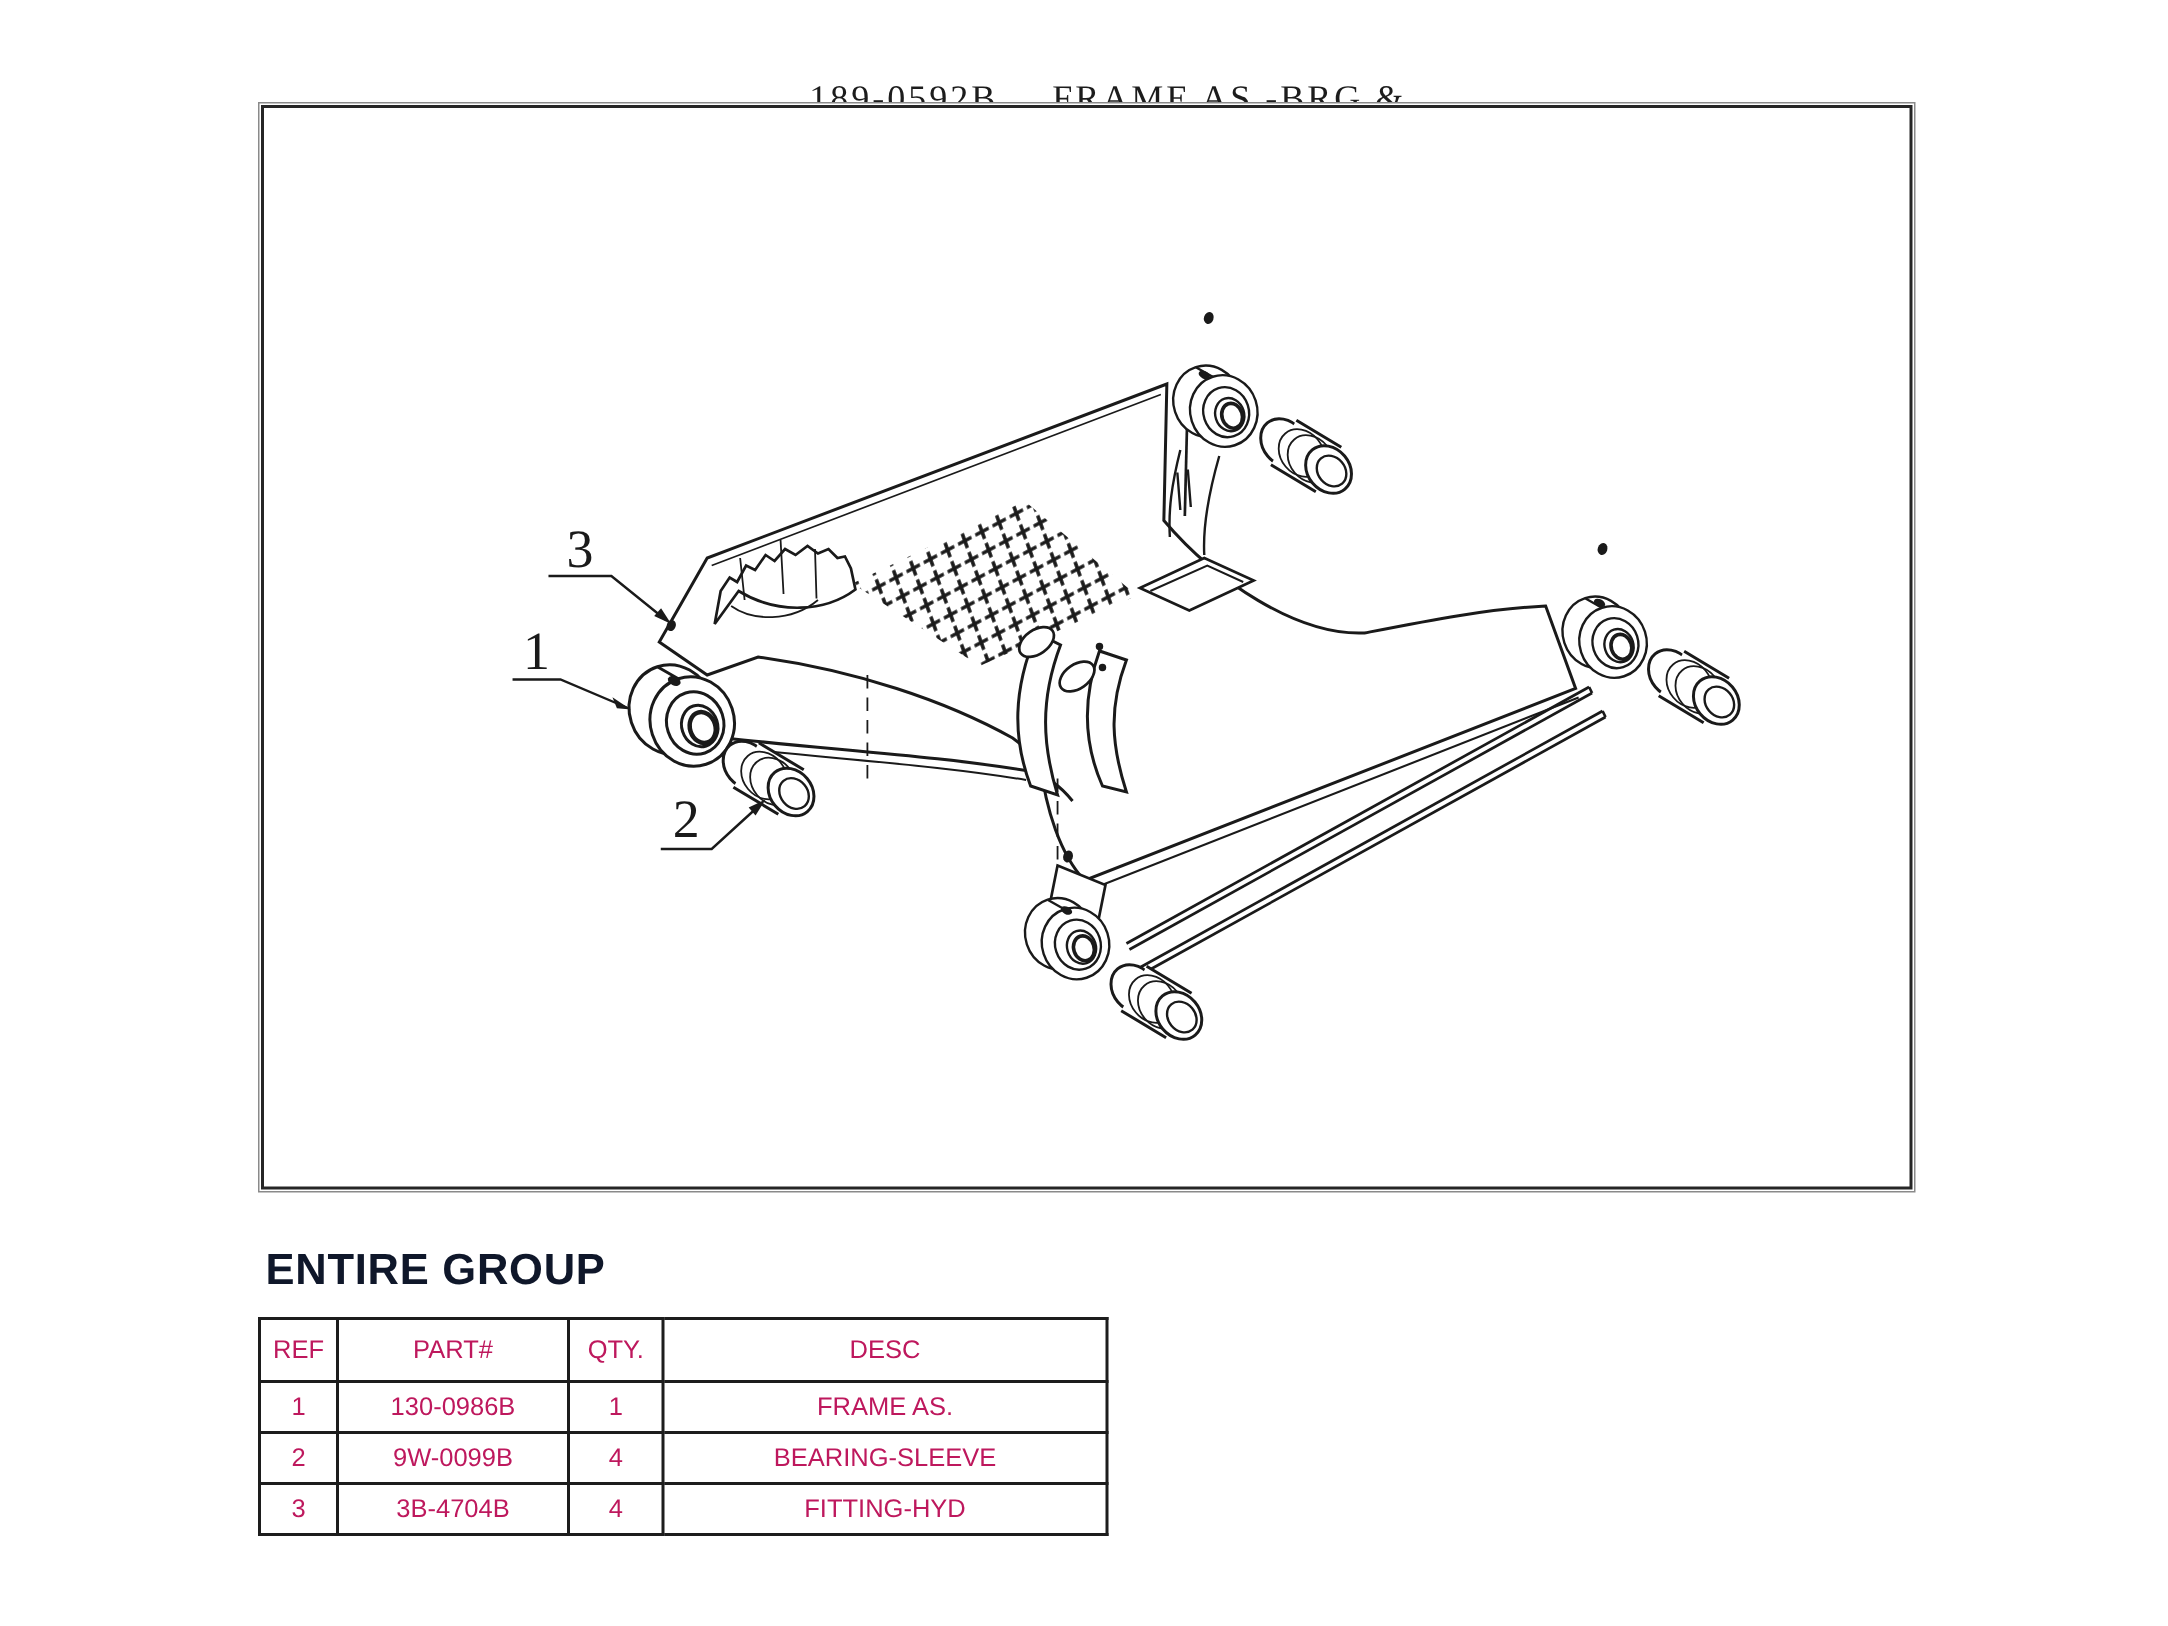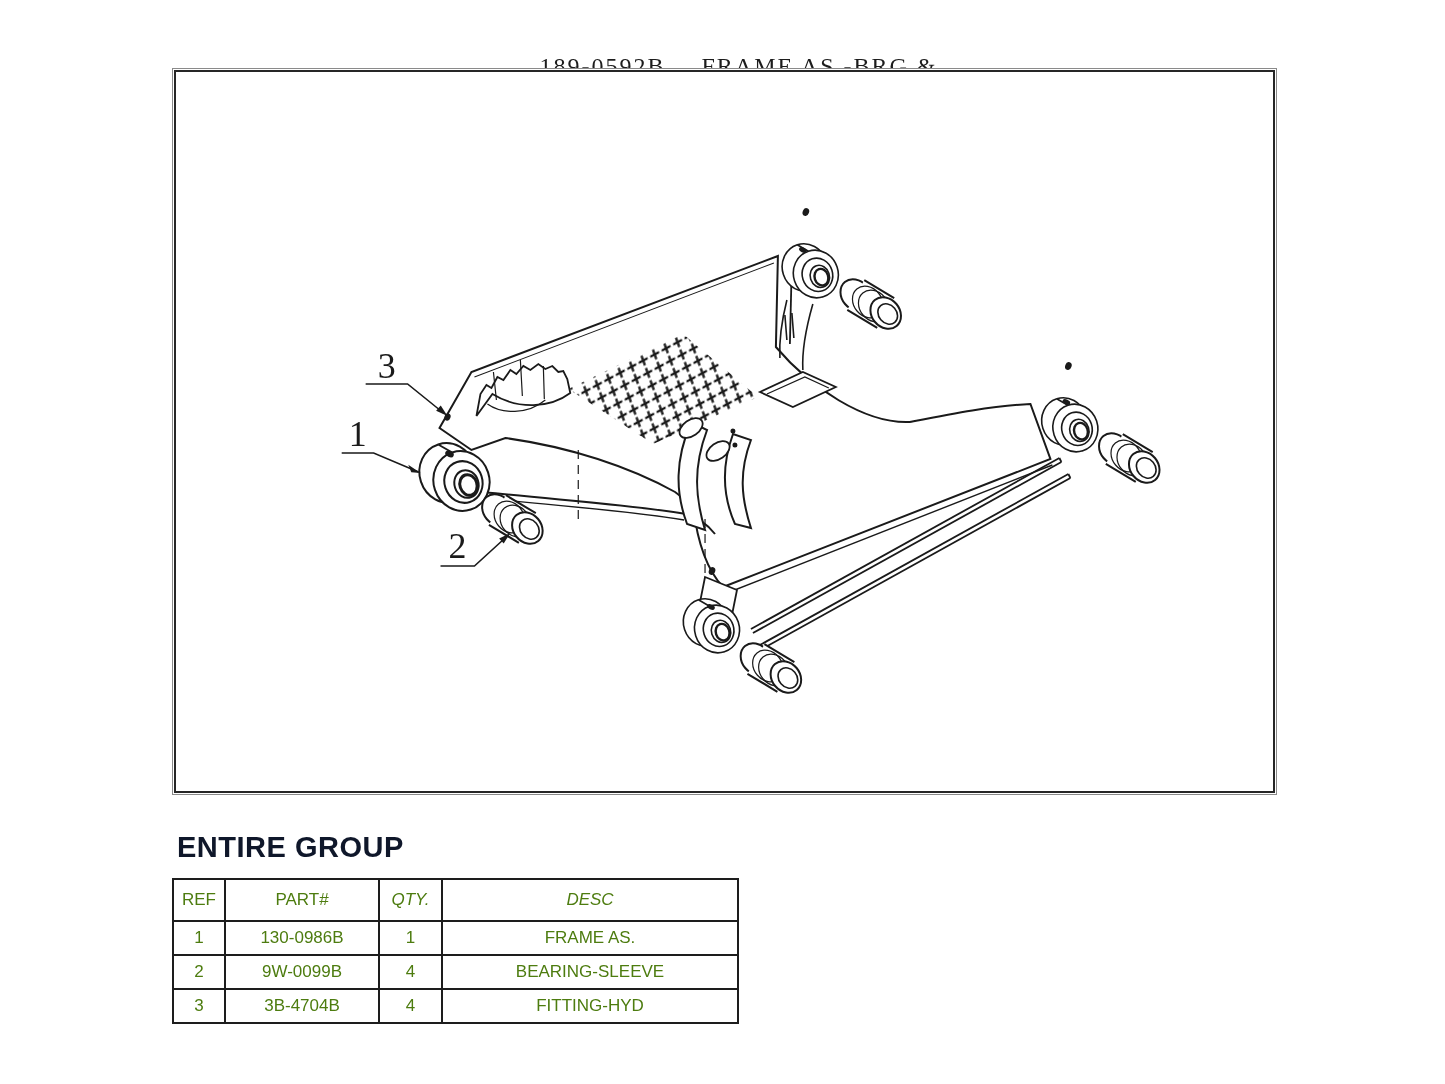--- a/index.html
+++ b/index.html
@@ -9,27 +9,27 @@
         font-family:"Liberation Serif",serif;font-size:24px;letter-spacing:2px;
         color:#1c1c1c;white-space:pre;}
   .drawing-title .part-no{margin-right:36px;}
   .frame-box{position:absolute;left:172px;top:68px;width:1103px;height:725px;
         border:1px solid #8a8a8a;background:#fff;}
   .frame-box-inner{position:absolute;inset:1px;border:2px solid #262626;}
   .frame-box-inner svg{position:absolute;inset:0;width:100%;height:100%;}
   .group-heading{position:absolute;left:177px;top:831px;font-size:29px;font-weight:bold;
         letter-spacing:0.5px;color:#0f172a;}
   table.parts{position:absolute;left:172px;top:878px;border-collapse:collapse;
-        table-layout:fixed;font-size:17px;color:#4d7c0f;background:#fff;}
+        table-layout:fixed;font-size:17px;color:#be185d;background:#fff;}
   table.parts td{border:2px solid #1d1d1d;text-align:center;vertical-align:middle;
         padding:0 4px;overflow:hidden;}
   table.parts .c-ref{width:42px;}
   table.parts .c-part{width:144px;border-radius:20px;}
-  table.parts .c-qty{width:53px;font-style:italic;}
-  table.parts .c-desc{width:286px;font-style:italic;}
+  table.parts .c-qty{width:53px;}
+  table.parts .c-desc{width:286px;}
   tr.hdr td{height:40px;}
   tr.row td{height:32px;}
 </style>
 </head>
 <body>
 
 <div class="page">
 
   <div class="drawing-title">
     <span class="part-no">189-0592B</span><span>FRAME AS.-BRG &amp;</span>

